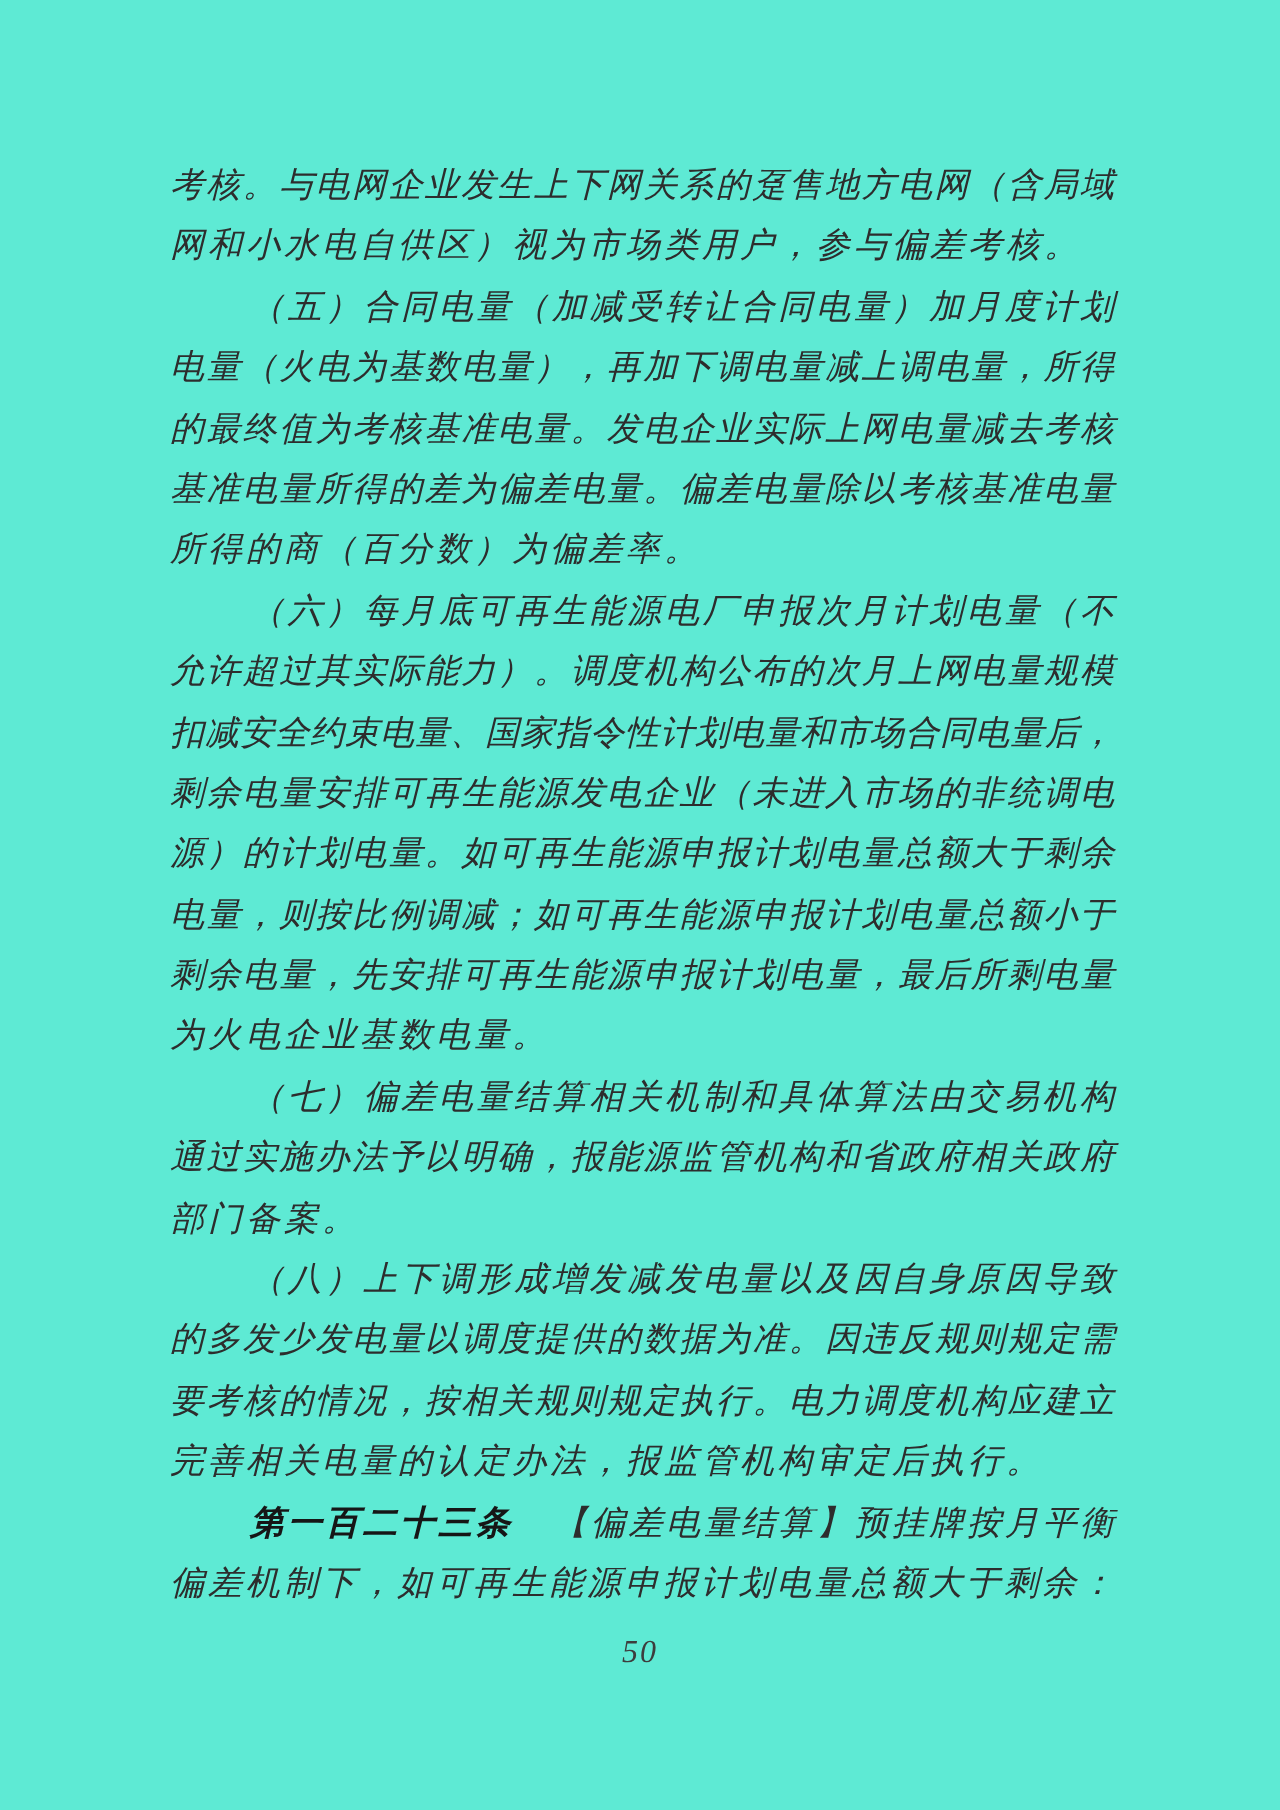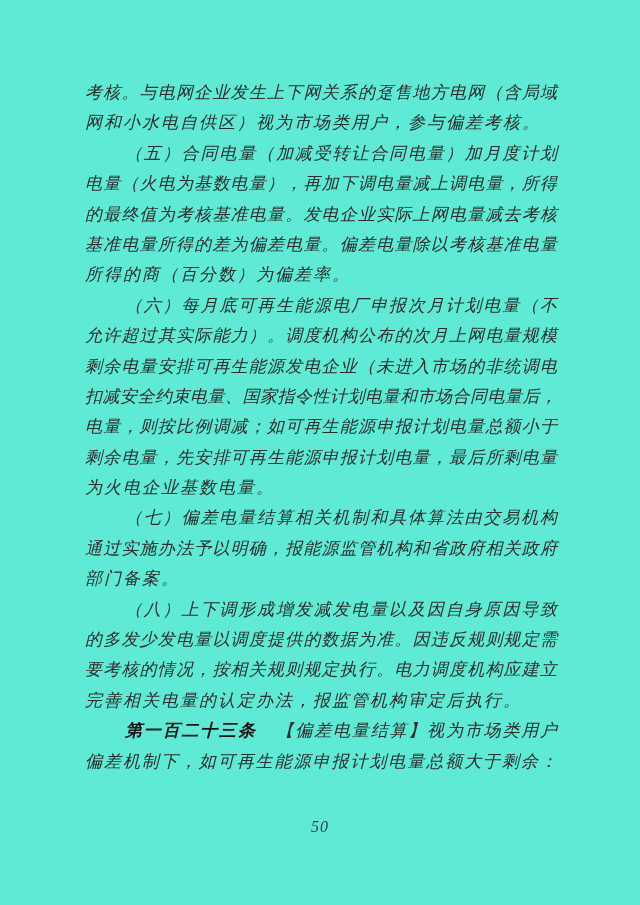--- a/index.html
+++ b/index.html
@@ -54,34 +54,35 @@
   <div class="text-block">
     <div class="ln">考核。与电网企业发生上下网关系的趸售地方电网（含局域</div>
     <div class="ln end">网和小水电自供区）视为市场类用户，参与偏差考核。</div>
     <div class="ln indent">（五）合同电量（加减受转让合同电量）加月度计划</div>
     <div class="ln">电量（火电为基数电量），再加下调电量减上调电量，所得</div>
     <div class="ln">的最终值为考核基准电量。发电企业实际上网电量减去考核</div>
     <div class="ln">基准电量所得的差为偏差电量。偏差电量除以考核基准电量</div>
     <div class="ln end">所得的商（百分数）为偏差率。</div>
     <div class="ln indent">（六）每月底可再生能源电厂申报次月计划电量（不</div>
     <div class="ln">允许超过其实际能力）。调度机构公布的次月上网电量规模</div>
+    <div class="ln">扣减安全约束电量、国家指令性计划电量和市场合同电量后，</div>
     <div class="ln">剩余电量安排可再生能源发电企业（未进入市场的非统调电</div>
-    <div class="ln">扣减安全约束电量、国家指令性计划电量和市场合同电量后，</div>
+    <div class="ln">源）的计划电量。如可再生能源申报计划电量总额大于剩余</div>
     <div class="ln">电量，则按比例调减；如可再生能源申报计划电量总额小于</div>
     <div class="ln">剩余电量，先安排可再生能源申报计划电量，最后所剩电量</div>
     <div class="ln end">为火电企业基数电量。</div>
     <div class="ln indent">（七）偏差电量结算相关机制和具体算法由交易机构</div>
     <div class="ln">通过实施办法予以明确，报能源监管机构和省政府相关政府</div>
     <div class="ln end">部门备案。</div>
     <div class="ln indent">（八）上下调形成增发减发电量以及因自身原因导致</div>
     <div class="ln">的多发少发电量以调度提供的数据为准。因违反规则规定需</div>
     <div class="ln">要考核的情况，按相关规则规定执行。电力调度机构应建立</div>
     <div class="ln end">完善相关电量的认定办法，报监管机构审定后执行。</div>
 
     <div class="ln indent">
-      <span class="bold">第一百二十三条</span><span class="gap"></span><span>【偏差电量结算】</span><span>视为市场类用户</span>
+      <span class="bold">第一百二十三条</span><span class="gap"></span><span>【偏差电量结算】</span><span>预挂牌按月平衡</span>
     </div>
 
     <div class="ln">偏差机制下，如可再生能源申报计划电量总额大于剩余：</div>
   </div>
 
   <div class="page-num">50</div>
 </div>
 
 </body></html>

